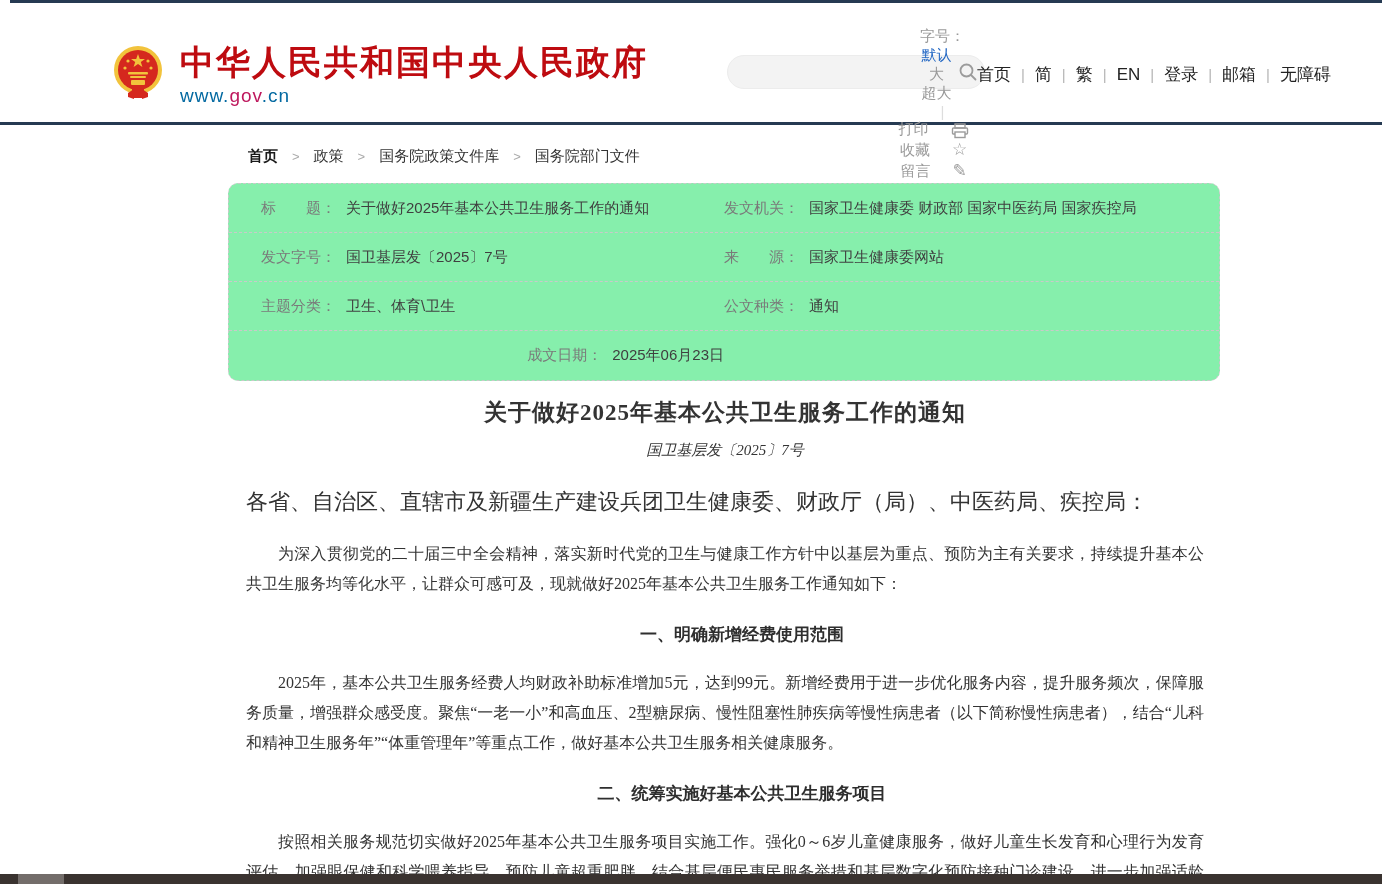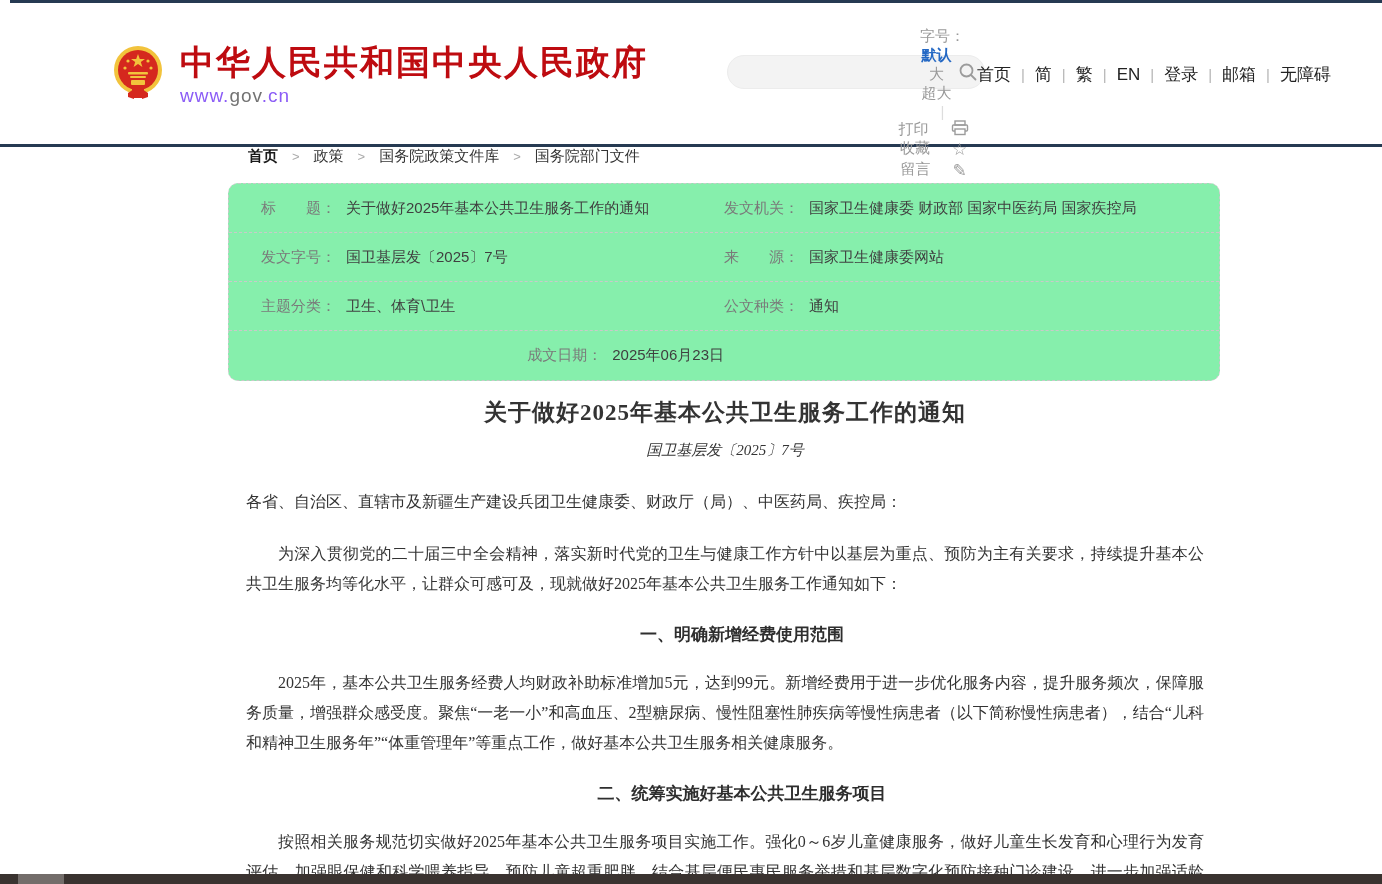--- a/index.html
+++ b/index.html
@@ -3,60 +3,60 @@
 <meta charset="utf-8">
 <style>
   * { margin:0; padding:0; box-sizing:border-box; }
   html,body { background:#fff; }
   .page {
     position:relative; width:1382px; height:884px; background:#fff;
     overflow:hidden; font-family:"Liberation Sans","DejaVu Sans",sans-serif; color:#333;
   }
   
   .topline { position:absolute; top:0; left:10px; right:0; height:3px; background:#263a52; }
-  .site-header { position:absolute; top:3px; left:0; width:100%; height:144px; background:#fff; border-bottom:3px solid #263a52; }
+  .site-header { position:absolute; top:3px; left:0; width:100%; height:122px; background:#fff; border-bottom:3px solid #263a52; }
   .brand { position:absolute; left:112px; top:42px; display:flex; align-items:flex-start; }
   .emblem { width:52px; height:56px; }
   .brand-text { margin-left:16px; }
   .site-title { font-size:34px; font-weight:bold; color:#be0b10; letter-spacing:2px; line-height:1.05; }
   .site-url { margin-top:4px; font-size:19px; letter-spacing:1px; }
-  .u-gray { color:#8b5cf6;margin-top:12px; }
-  .u-red { color:#737373; }
+  .u-gray { color:#0369a1;margin-top:12px; }
+  .u-red { color:#be185d; }
   .search-box { position:absolute; left:727px; top:52px; width:258px; height:34px; background:#f3f3f3; border:1px solid #ececec; border-radius:17px; display:flex; align-items:center; }
   .search-box input { flex:1; border:none; outline:none; background:transparent; padding:0 8px 0 16px; font-size:15px; color:#333; }
   .search-icon { width:34px; display:flex; align-items:center; justify-content:center; cursor:pointer; }
   .top-nav { position:absolute; right:51px; top:60px; display:flex; align-items:center; font-size:17px; color:#222; }
   .top-nav a { color:#222; text-decoration:none; cursor:pointer; }
   .top-nav .sep { color:#b5b5b5; margin:0 10px; font-size:15px; }
   
   .toolbar-row { position:absolute; top:141px; left:0; width:100%; height:30px; display:flex; align-items:center; }
   .breadcrumb { position:absolute; left:248px; display:flex; align-items:center; font-size:15px; }
   .breadcrumb a { color:#333; text-decoration:none; cursor:pointer; }
   .breadcrumb a.first { font-weight:bold; color:#1a1a1a; }
   .breadcrumb .bsep { color:#aaa; margin:0 14px; font-size:13px; }
   .doc-tools { position:absolute; left:683px; right:180px; display:flex; align-items:center; font-size:15px; color:#999; white-space:nowrap;flex-direction:column; }
   .doc-tools .fs { margin-right:12px; color:#999; text-decoration:none; cursor:pointer; }
-  .doc-tools .fs.active { color:#2468c4; font-weight:bold;text-align:right; }
+  .doc-tools .fs.active { color:#2468c4; font-weight:normal;text-align:right; }
   .doc-tools .vsep { color:#ddd; margin:0 14px; }
-  .tool { display:flex; align-items:flex-start; margin-right:18px; color:#999; text-decoration:none; cursor:pointer;gap:16px; }
+  .tool { display:flex; align-items:flex-end; margin-right:18px; color:#999; text-decoration:none; cursor:pointer;gap:16px; }
   .tool .glyph { margin-left:6px; font-size:17px; color:#9c9c9c; display:inline-flex; }
   .share-circle { width:29px; height:29px; border-radius:50%; background:#a8a8a8; display:inline-flex; align-items:center; justify-content:center; margin-left:9px; cursor:pointer; color:#fff; font-size:15px; }
   
   .meta-card { position:absolute; top:183px; left:228px; width:992px; border:1px dashed #c9c9c9; border-radius:10px; background:#86efac; }
   .meta-row { display:flex; height:49px; align-items:center; border-bottom:1px dashed #c9c9c9; font-size:15px; }
   .meta-row:last-child { border-bottom:none;text-align:right; }
   .meta-cell-l { flex:0 0 495px; padding-left:32px; }
   .meta-cell-r { flex:1; }
   .meta-label { color:#7a7a7a; margin-right:10px; white-space:pre; }
   .meta-value { color:#3f3f3f; }
   
   .article { position:absolute; top:379px; left:246px; width:958px; font-family:"Liberation Serif","DejaVu Serif",serif; color:#333; }
   .doc-title { text-align:center; font-size:23px; font-weight:bold; margin-top:18px; letter-spacing:1px; }
   .doc-no { text-align:center; font-size:15px; margin-top:13px; font-style:italic; }
-  .salutation { margin-top:27px; font-size:16px; line-height:30px; }
+  .salutation { margin-top:27px; font-size:22px; line-height:30px; }
   .para { margin-top:22px; font-size:16px; line-height:30px; text-indent:2em; text-align:justify; }
   .sec-head { margin-top:24px; font-size:17px; font-weight:bold; text-indent:2em; font-family:"Liberation Sans","DejaVu Sans",sans-serif; color:#2e2e2e;text-align:center; }
   
   .hscrollbar { position:absolute; left:0; bottom:0; width:100%; height:10px; background:#3a3330; cursor:pointer; }
   .hscroll-thumb { position:absolute; left:18px; top:0; width:46px; height:10px; background:#736d6a; cursor:grab; }
 </style>
 </head>
 <body>
 
 <div class="page">

